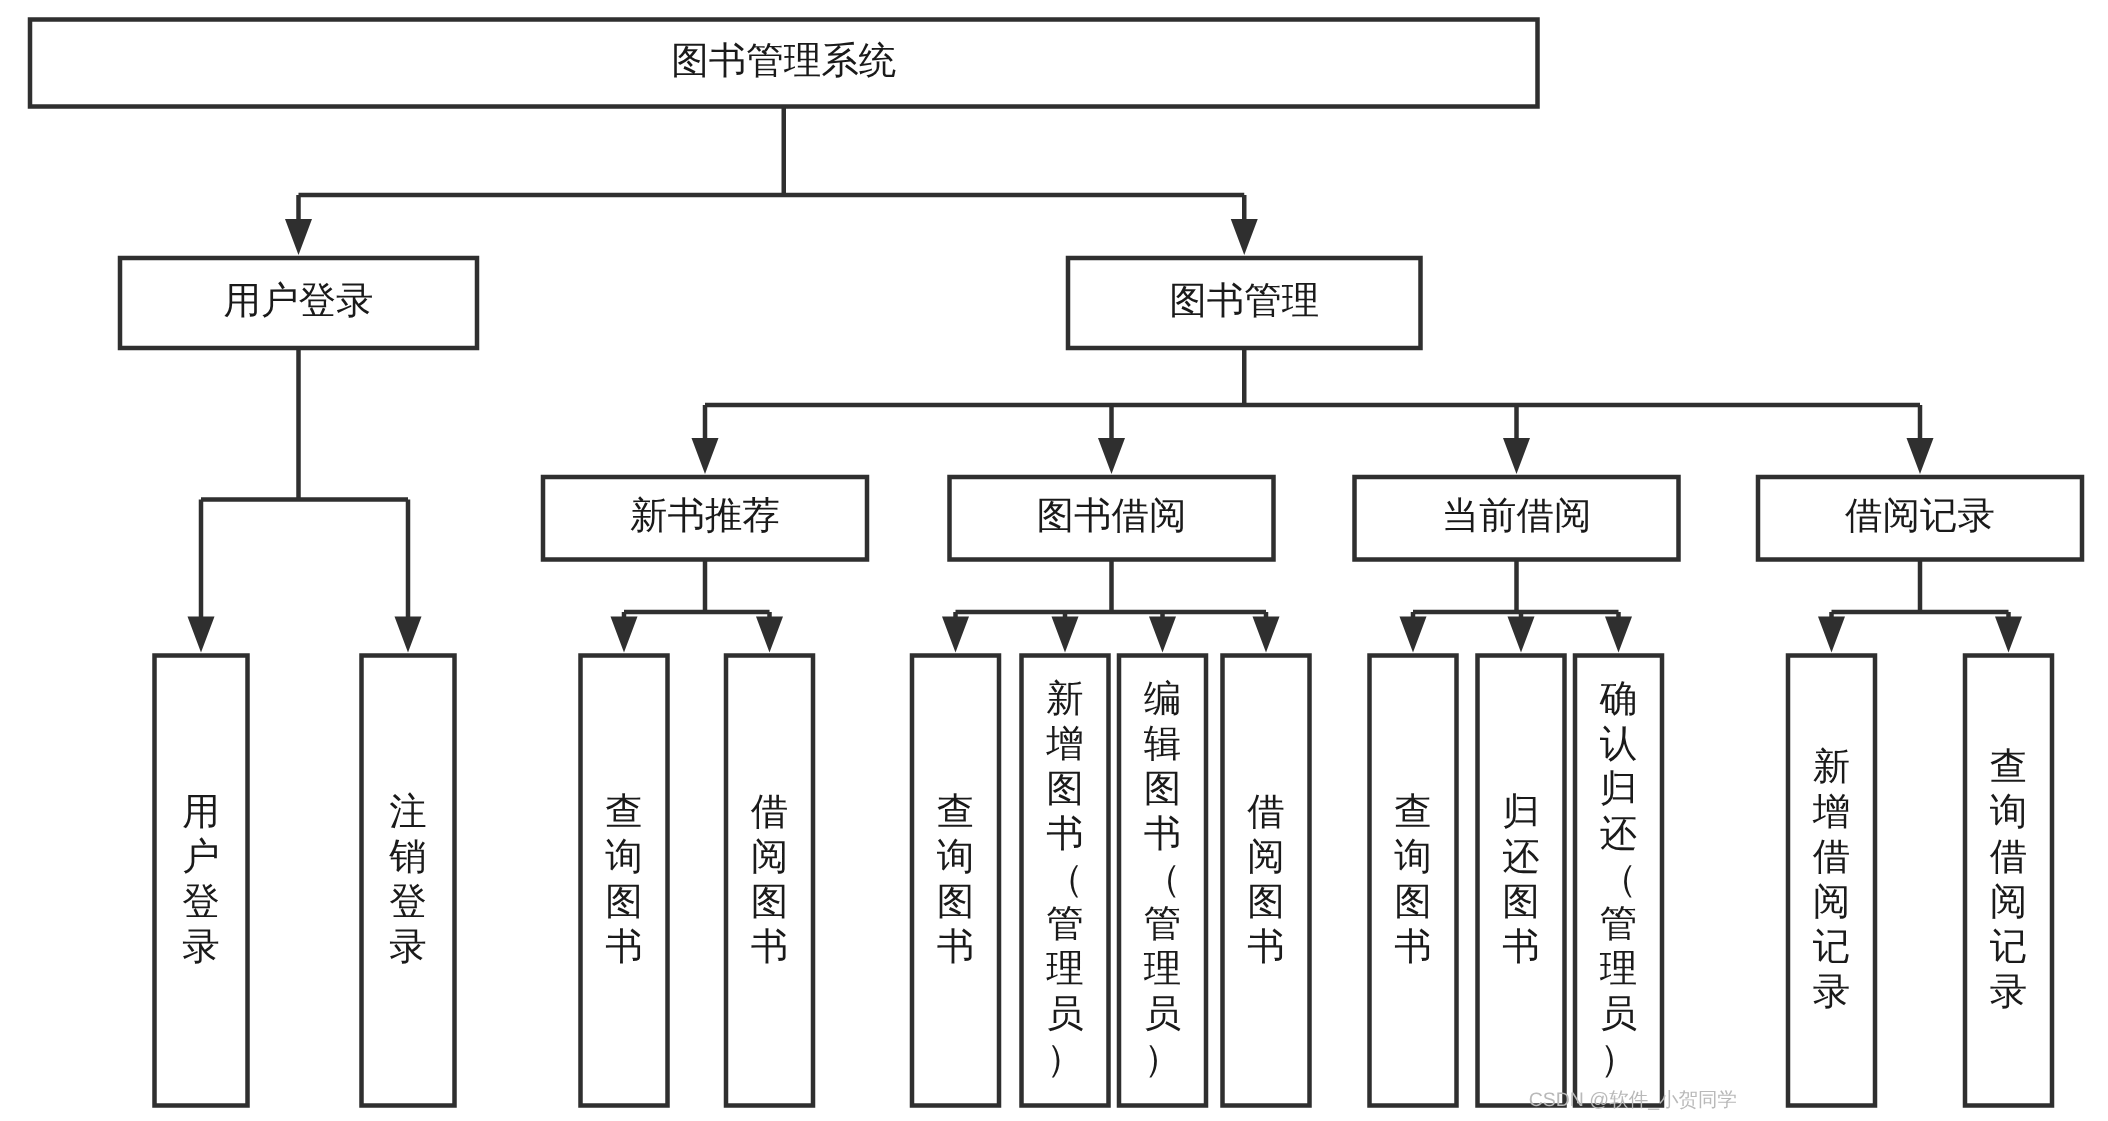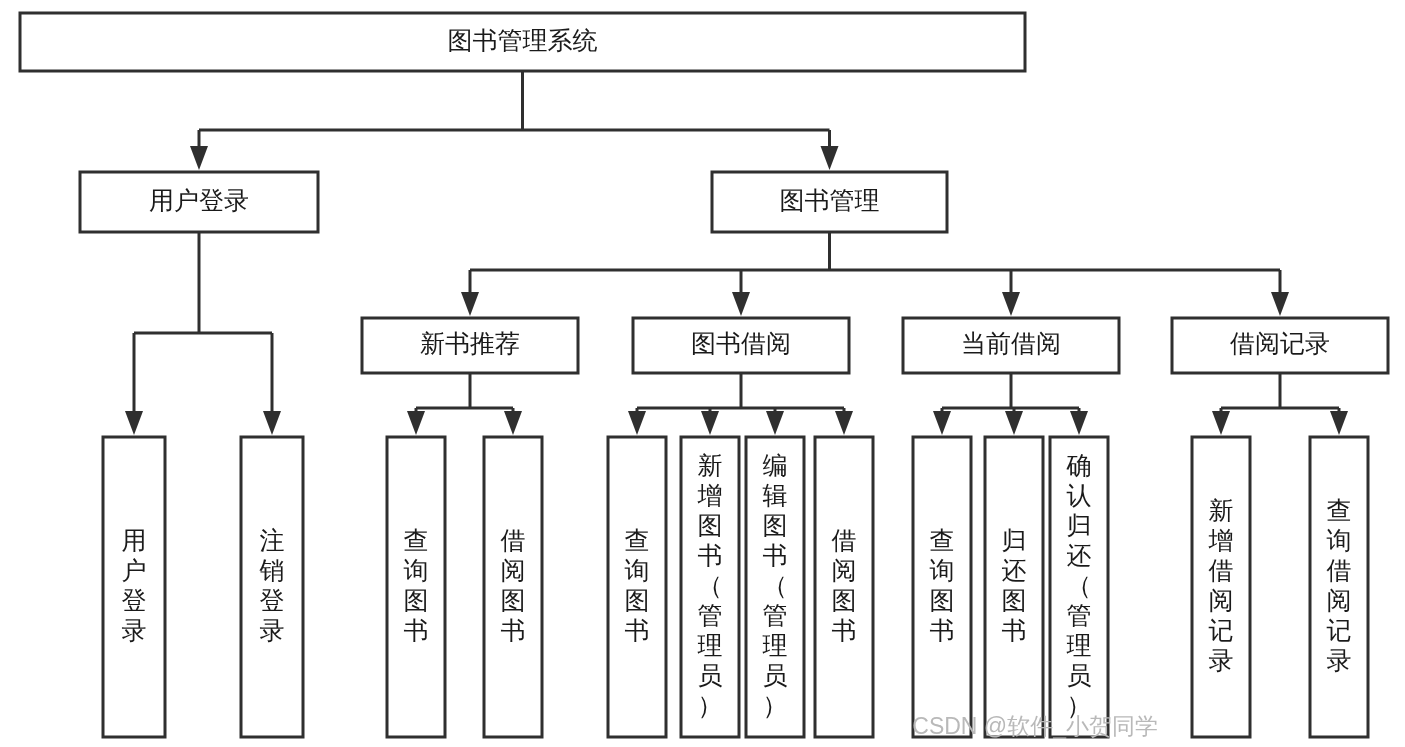--- a/index.html
+++ b/index.html
@@ -47,21 +47,21 @@
     fill: none;
   }
   .connector-arrow {
     fill: #2f2f2f;
     stroke: none;
   }
   .watermark-text {
     position: absolute;
     right: 10px;
     bottom: 5px;
-    font-size: 23px;
+    font-size: 13px;
     color: #b9b9b9;
     font-family: "Liberation Sans", "DejaVu Sans", sans-serif;
     white-space: nowrap;
     user-select: none;
   }
 </style>
 </head>
 <body>
 
 <div id="diagram-root">

